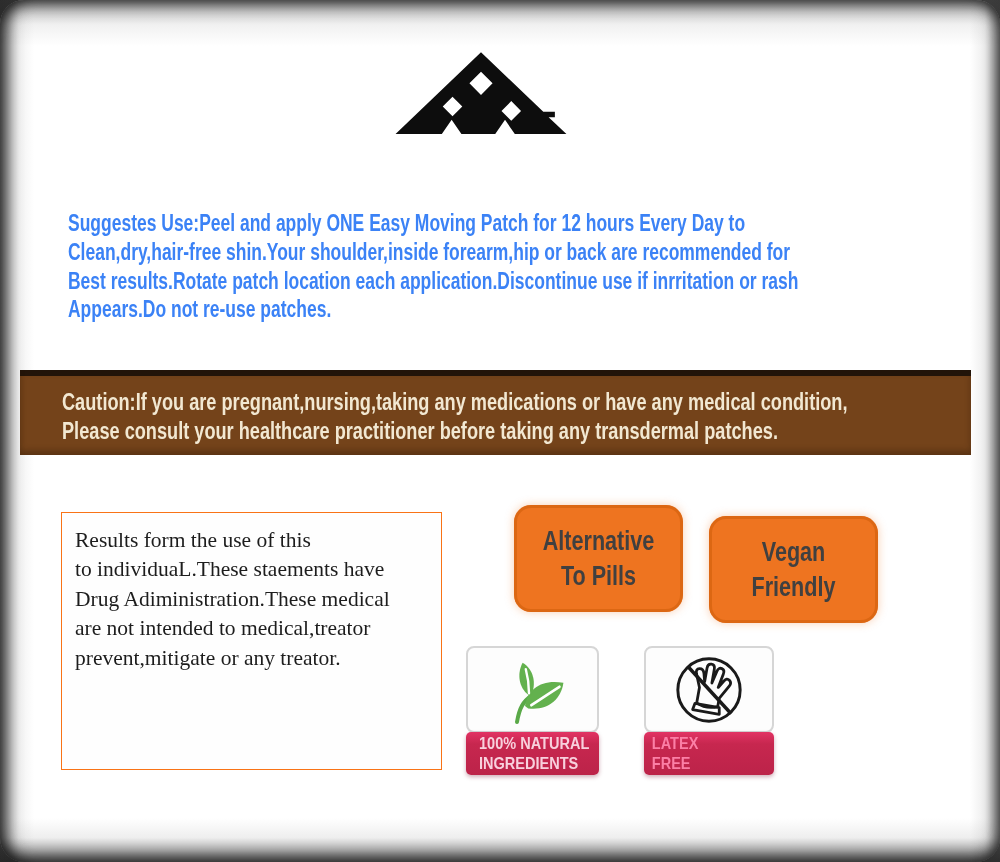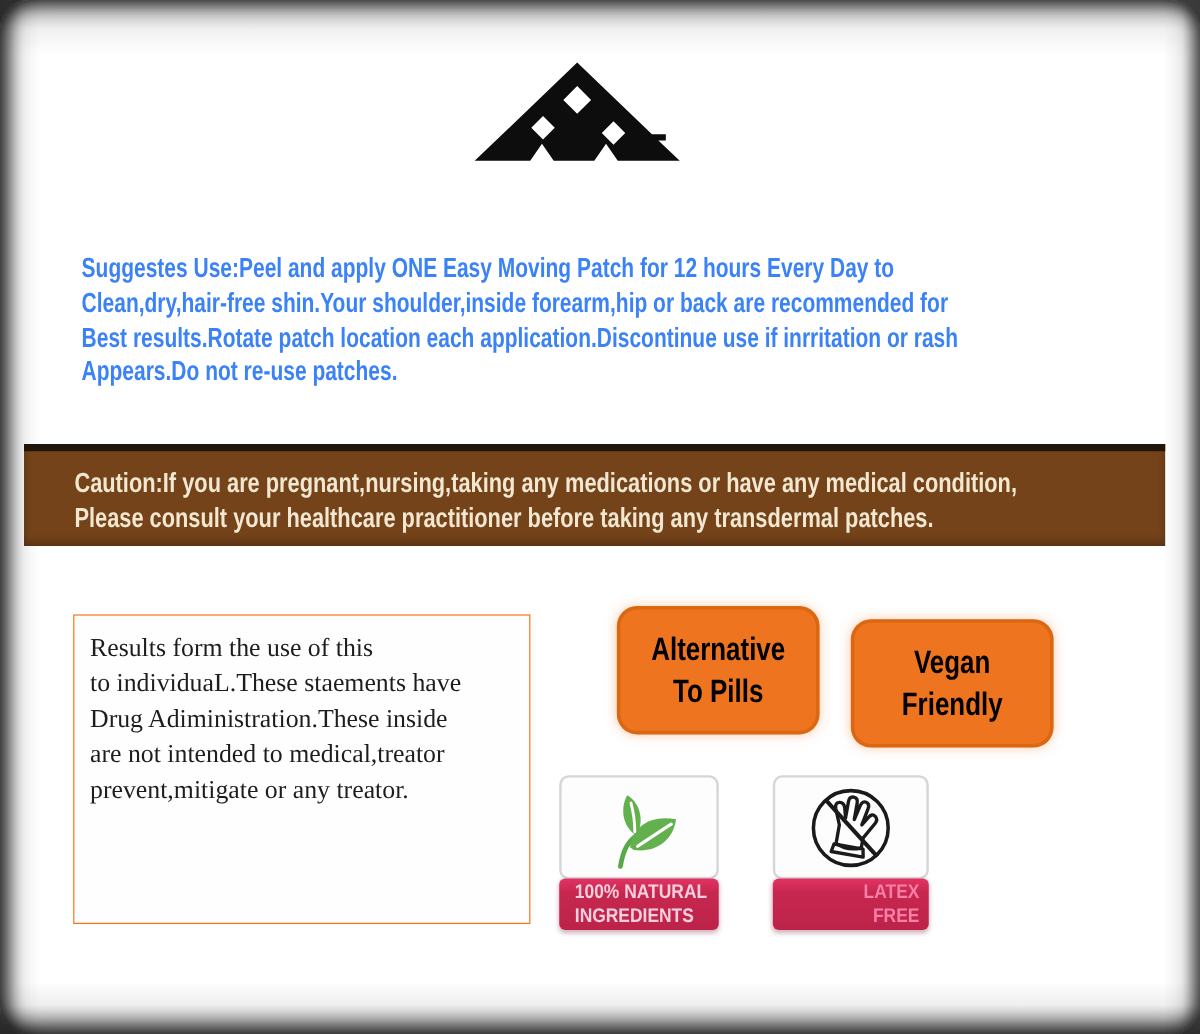--- a/index.html
+++ b/index.html
@@ -63,21 +63,21 @@
     color:#1d1d1d; padding:13px 8px 0 13px;
   }
   .disclaimer div { white-space:pre; }
 
   
   .fbadge {
     position:absolute; top:505px; height:107px; width:169px;
     background:#EE7420; border-radius:17px;
     box-shadow: inset 0 0 0 3px rgba(205,92,10,.55), 0 0 10px rgba(238,116,32,.35);
     display:flex; flex-direction:column; justify-content:center; text-align:center;
-    font-weight:bold; font-size:27px; line-height:35px; color:#000000;
+    font-weight:bold; font-size:27px; line-height:35px; color:#404040;
   }
   .fbadge .cond-c { transform:scaleX(.8); }
   .fbadge-1 { left:514px; }
   .fbadge-2 { left:709px;margin-top:11px; }
 
   
   .cert { position:absolute; top:646px; }
   .cert-box {
     background:#fdfdfd; border:2px solid #d6d6d6; border-radius:8px;
     height:87px; display:flex; align-items:center; justify-content:center;
@@ -87,21 +87,21 @@
     background:linear-gradient(180deg,#E23364 0%, #C7274F 28%, #BC2349 100%);
     box-shadow:0 2px 4px rgba(120,20,50,.35);
     display:flex; flex-direction:column; justify-content:center;
     font-weight:bold; font-size:16.5px; line-height:19.5px; color:#F8D0DD;
   }
   .cert-band .cond, .cert-band .cond-c { transform:scaleX(.88); }
   .cert-1 { left:466px; width:133px; }
   .cert-2 { left:644px; width:130px; }
   .cert-3 { left:808px; width:134px; }
   .cert-1 .cert-band { padding-left:13px; }
-  .cert-2 .cert-band { text-align:right; color:#FB7FA6; }
+  .cert-2 .cert-band { text-align:left; color:#FB7FA6; }
   .cert-3 .cert-band { padding-left:13px; }
 
   
   .flag {
     position:relative; width:112px; height:62px; border-radius:2px; overflow:hidden;
     background:repeating-linear-gradient(180deg, #5E2540 0 4.77px, #F3D9DF 4.77px 9.54px);
     box-shadow:0 0 0 2px #eedde2;
   }
   .flag-canton {
     position:absolute; left:0; top:0; width:46px; height:33.4px; background:#3A2F63;
@@ -140,21 +140,21 @@
     <div class="caution">
       <div class="caution-text">
         <span class="cond">Caution:If you are pregnant,nursing,taking any medications or have any medical condition,</span>
         <span class="cond">Please consult your healthcare practitioner before taking any transdermal patches.</span>
       </div>
     </div>
 
     <div class="disclaimer">
       <div>Results form the use of this</div>
       <div>to individuaL.These staements have</div>
-      <div>Drug Adiministration.These inside</div>
+      <div>Drug Adiministration.These medical</div>
       <div>are not intended to medical,treator</div>
       <div>prevent,mitigate or any treator.</div>
     </div>
 
     <div class="fbadge fbadge-1">
       <span class="cond-c">Alternative</span>
       <span class="cond-c">To Pills</span>
     </div>
     <div class="fbadge fbadge-2">
       <span class="cond-c">Vegan</span>

